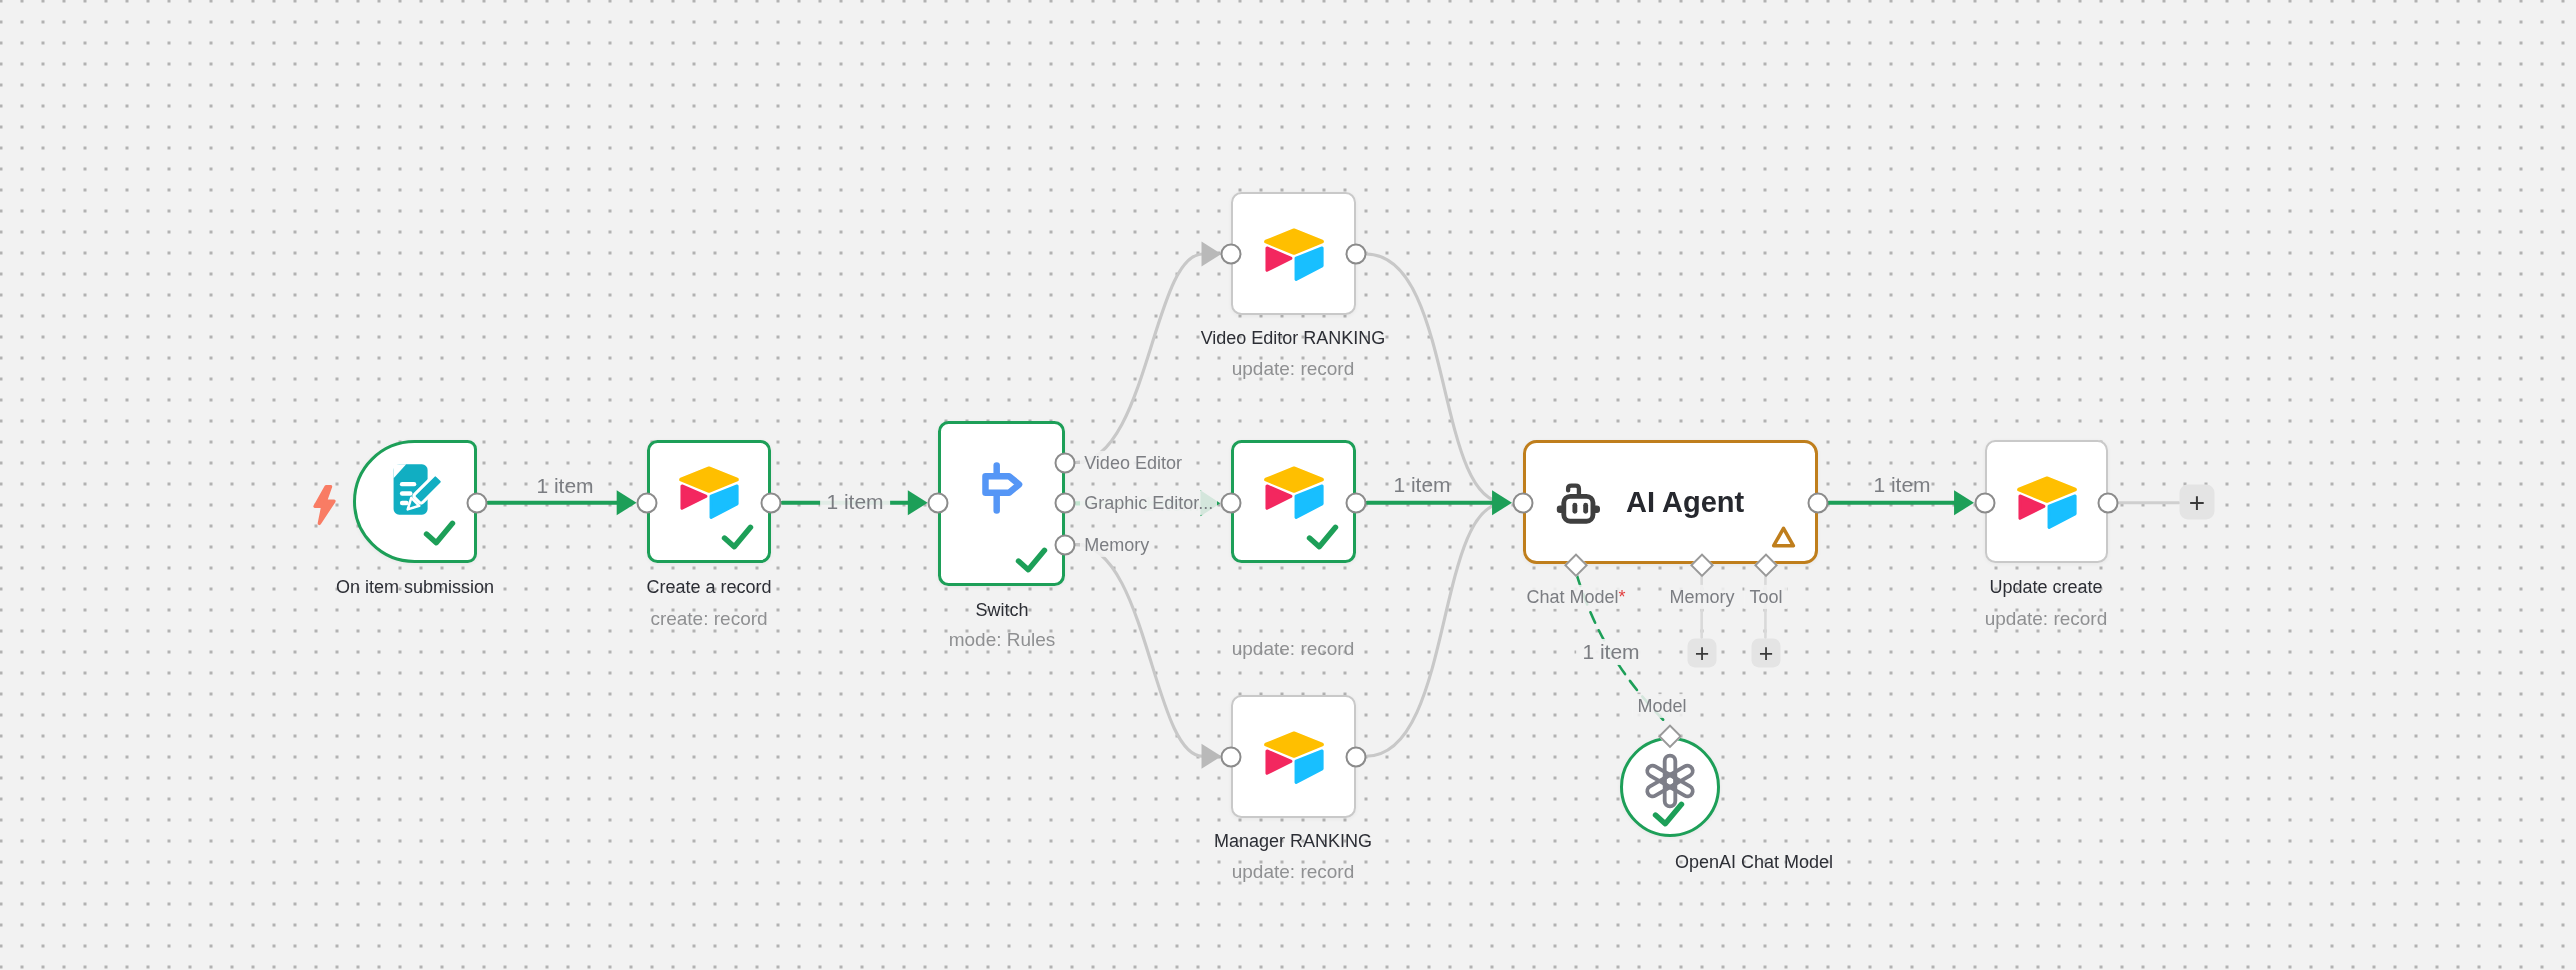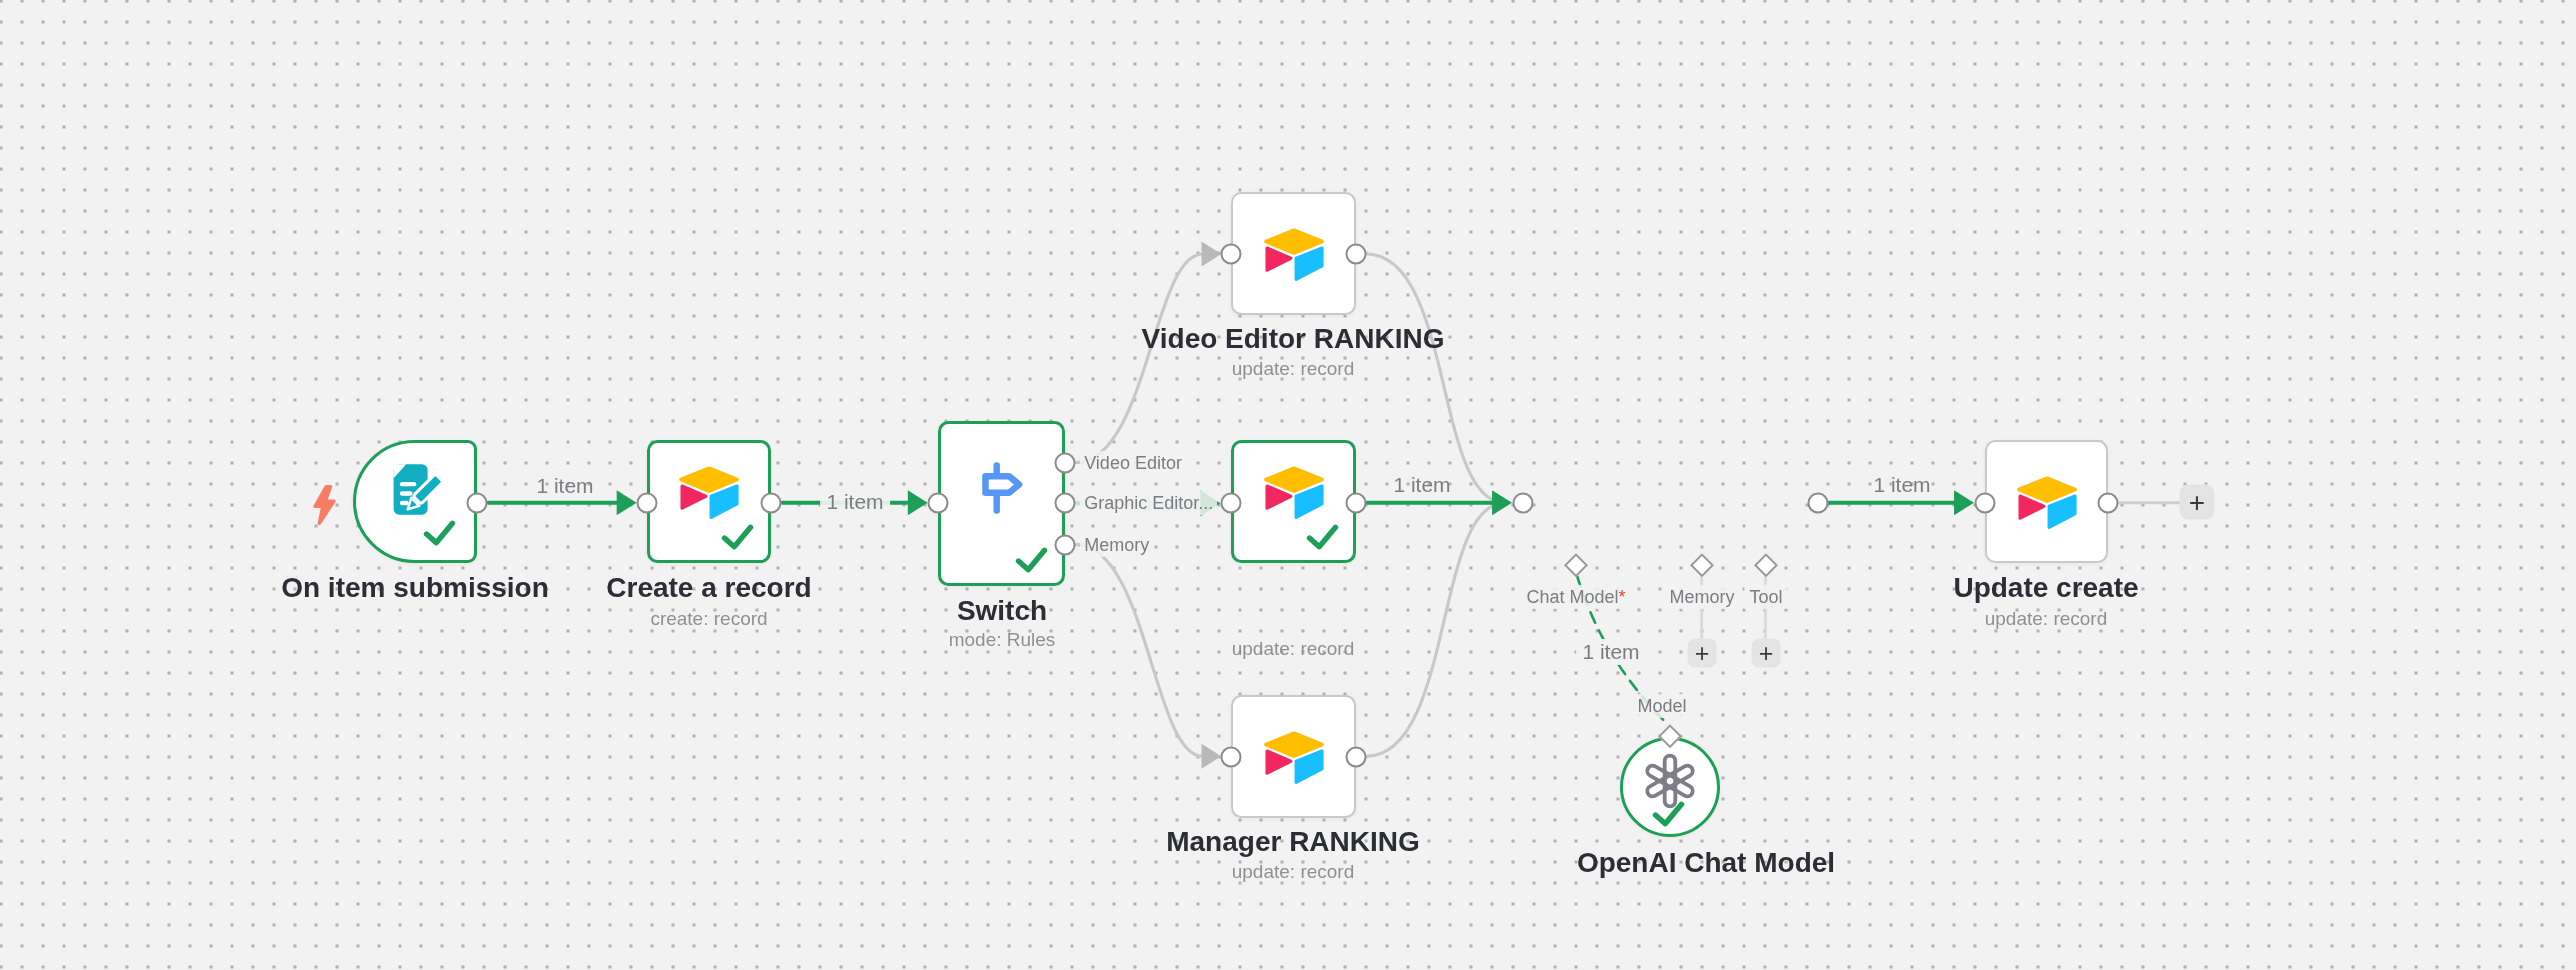--- a/index.html
+++ b/index.html
@@ -10,22 +10,22 @@
     background-size:21px 21px;background-position:11.5px 11.5px;}
   .wires{position:absolute;left:0;top:0;z-index:1;}
   .node{position:absolute;box-sizing:border-box;background:#fff;border:3.1px solid #1d9f58;
     border-radius:10.5px;z-index:4;box-shadow:0 1px 4.2px rgba(0,0,0,.05);}
   .node.gray{border-color:#c9c9c9;border-width:2.1px;}
   .node.agent{border-color:#bf7e1c;border-width:3.7px;border-radius:13.6px;}
   .node.trigger{border-radius:63px 9.4px 9.4px 63px;}
   .node.circle{border-radius:50%;}
   .nodeicon{position:absolute;left:50%;top:42%;transform:translate(-50%,-50%);}
   .check{position:absolute;width:33px;height:26px;right:13.6px;bottom:10.5px;}
-  .ntitle{position:absolute;z-index:4;transform:translate(-50%,-50%);font-size:28px;
-    font-weight:700;color:#2c2e35;white-space:nowrap;text-align:center;line-height:1.2;}
+  .ntitle{position:absolute;z-index:4;transform:translate(-50%,-50%);font-size:18px;
+    font-weight:400;color:#2c2e35;white-space:nowrap;text-align:center;line-height:1.2;}
   .ntitle.wrap{white-space:normal;width:230px;}
   .nsub{position:absolute;z-index:4;transform:translate(-50%,-50%);font-size:19px;
     color:#8f9092;white-space:nowrap;text-align:right;}
   .port{position:absolute;z-index:5;width:21px;height:21px;box-sizing:border-box;
     border:2.1px solid #8b8b8b;background:#fff;border-radius:50%;transform:translate(-50%,-50%);}
   .diamond{position:absolute;z-index:5;width:16.7px;height:16.7px;box-sizing:border-box;
     border:2.1px solid #999;background:#fff;transform:translate(-50%,-50%) rotate(45deg);}
   .portlabel{position:absolute;z-index:3;transform:translateY(-50%);font-size:18px;
     color:#7b7d82;background:rgba(242,242,242,.86);padding:1.6px 4.2px;white-space:nowrap;}
   .agentlabel{position:absolute;z-index:3;transform:translate(-50%,-50%);font-size:18px;
@@ -159,20 +159,36 @@
   <div class="node gray" style="left:1231px;top:695px;width:125px;height:123px">
     <svg class="nodeicon" style="top:50%" width="67" height="56" viewBox="0 0 120 104">
       <g stroke-linejoin="round">
         <polygon points="60,8 112,29 60,50 8,29" fill="#ffbf00" stroke="#ffbf00" stroke-width="7"></polygon>
         <polygon points="10,41 54,60 10,82" fill="#f3275f" stroke="#f3275f" stroke-width="6"></polygon>
         <polygon points="64,60 112,41 112,74 64,99" fill="#18bfff" stroke="#18bfff" stroke-width="6"></polygon>
       </g>
     </svg>
   </div>
 
+  <div class="node agent" style="left:1523px;top:440px;width:295px;height:124px">
+    <svg style="position:absolute;left:54px;top:62px;transform:translate(-50%,-50%)" width="54" height="54" viewBox="0 0 100 100">
+      <g stroke="#3f3f3f" fill="none" stroke-linecap="round" stroke-linejoin="round">
+        <rect x="20" y="34" width="54" height="46" rx="12" stroke-width="9"></rect>
+        <path d="M48 32 V20 Q48 14 42 14 L34 14 Q28 14 28 19 L28 23" stroke-width="8"></path>
+        <rect x="8" y="52" width="12" height="12" rx="5" fill="#3f3f3f" stroke-width="2"></rect>
+        <rect x="74" y="52" width="12" height="12" rx="5" fill="#3f3f3f" stroke-width="2"></rect>
+      </g>
+      <rect x="36" y="46" width="9" height="20" rx="4.5" fill="#3f3f3f"></rect>
+      <rect x="56" y="46" width="9" height="20" rx="4.5" fill="#3f3f3f"></rect>
+    </svg>
+    <span class="agent-title">AI Agent</span>
+    <svg style="position:absolute;right:18px;bottom:12.5px" width="27" height="24" viewBox="0 0 48 44">
+      <path d="M24 6 L42 38 H6 Z" fill="none" stroke="#bf7e1c" stroke-width="6.5" stroke-linejoin="round"></path>
+    </svg>
+  </div>
 
   <div class="node circle" style="left:1620px;top:737px;width:100px;height:100px">
     <svg class="nodeicon" style="top:44%" width="59" height="59" viewBox="0 0 100 100">
       <g stroke="#7d7e88" stroke-width="6.5" fill="none">
         <rect x="41" y="7" width="18" height="54" rx="9" transform="rotate(0 50 50)"></rect>
         <rect x="41" y="7" width="18" height="54" rx="9" transform="rotate(60 50 50)"></rect>
         <rect x="41" y="7" width="18" height="54" rx="9" transform="rotate(120 50 50)"></rect>
         <rect x="41" y="7" width="18" height="54" rx="9" transform="rotate(180 50 50)"></rect>
         <rect x="41" y="7" width="18" height="54" rx="9" transform="rotate(240 50 50)"></rect>
         <rect x="41" y="7" width="18" height="54" rx="9" transform="rotate(300 50 50)"></rect>
@@ -241,18 +257,18 @@
   <div class="ntitle" style="left:415px;top:588px">On item submission</div>
   <div class="ntitle" style="left:709px;top:588px">Create a record</div>
   <div class="nsub" style="left:709px;top:619px">create: record</div>
   <div class="ntitle" style="left:1002px;top:611px">Switch</div>
   <div class="nsub" style="left:1002px;top:640px">mode: Rules</div>
   <div class="ntitle" style="left:1293px;top:339px">Video Editor RANKING</div>
   <div class="nsub" style="left:1293px;top:369px">update: record</div>
   <div class="nsub" style="left:1293px;top:649px">update: record</div>
   <div class="ntitle" style="left:1293px;top:842px">Manager RANKING</div>
   <div class="nsub" style="left:1293px;top:872px">update: record</div>
-  <div class="ntitle" style="left:1706px;top:863px">OpenAI Chat Model</div>
+  <div class="ntitle" style="left:1754px;top:863px">OpenAI Chat Model</div>
   <div class="ntitle" style="left:2046px;top:588px">Update create</div>
   <div class="nsub" style="left:2046px;top:619px">update: record</div>
 
 </div>
 
 
 </body></html>

